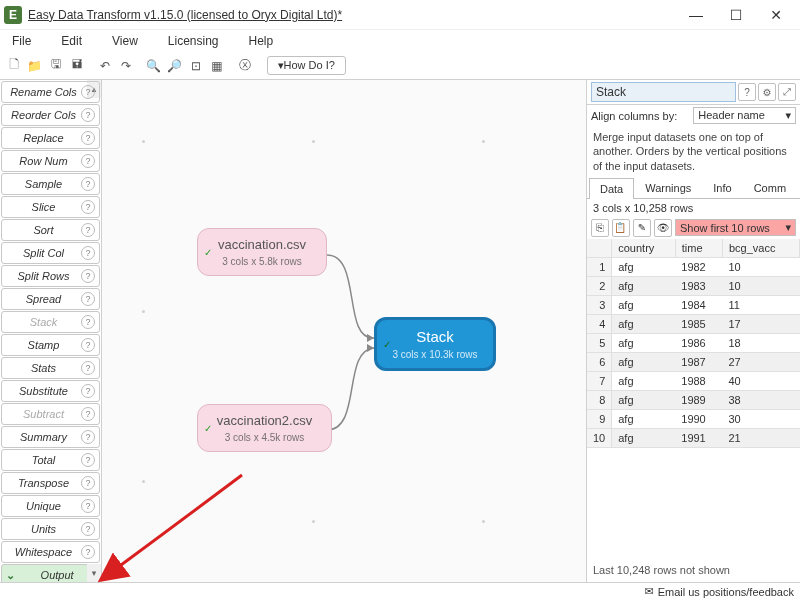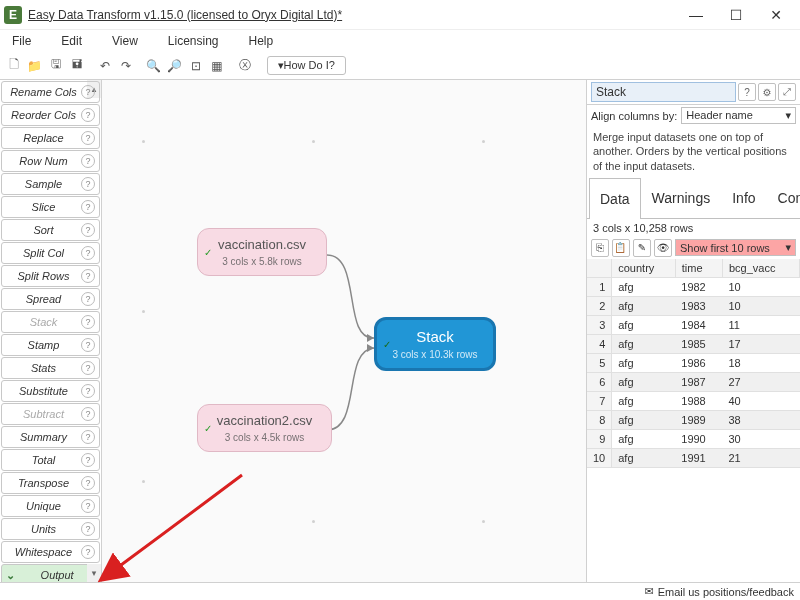--- a/index.html
+++ b/index.html
@@ -30,25 +30,25 @@
 .node .chk { position: absolute; left: 6px; top: 50%; transform: translateY(-50%); color: #2a9d2a; font-size: 10px; }
 .node-pink { background: #f8dbe4; border: 1px solid #e0b8c5; color: #555; }
 .node-blue { background: #2196d6; border: 3px solid #1976b0; color: #fff; }
 .node-title { font-size: 13px; margin-bottom: 4px; }
 .node-sub { font-size: 10px; opacity: 0.8; }
 .dot { position: absolute; width: 3px; height: 3px; background: #d0d0d0; border-radius: 50%; }
 .right-panel { width: 214px; border-left: 1px solid #d0d0d0; display: flex; flex-direction: column; background: #fff; }
 .rp-header { display: flex; align-items: center; padding: 2px 4px; border-bottom: 1px solid #d0d0d0; gap: 2px; }
 .rp-title-field { flex: 1; background: #e8f0f8; border: 1px solid #a0c0e0; padding: 2px 4px; font-size: 12px; }
 .rp-hbtn { width: 18px; height: 18px; border: 1px solid #c0c0c0; border-radius: 2px; display: flex; align-items: center; justify-content: center; font-size: 10px; color: #666; }
-.rp-row { display: flex; align-items: center; padding: 2px 4px; font-size: 11px; gap: 4px; }
+.rp-row { display: flex; align-items: center; padding: 2px 4px; font-size: 11px; gap: 16px; }
 .rp-select { flex: 1; border: 1px solid #c0c0c0; padding: 1px 4px; font-size: 11px; background: #fff; }
 .rp-desc { padding: 4px 6px; font-size: 11px; line-height: 1.3; color: #444; }
 .rp-tabs { display: flex; border-bottom: 1px solid #c0c0c0; padding: 0 2px; align-items: center; }
-.rp-tab { padding: 12px 10px; font-size: 14px; border: 1px solid transparent; border-bottom: none; }
+.rp-tab { padding: 4px 10px; font-size: 11px; border: 1px solid transparent; border-bottom: none; }
 .rp-tab.active { border-color: #c0c0c0; background: #fff; position: relative; top: 1px; }
 .rp-tab-nav { font-size: 9px; color: #888; padding: 0 3px; }
 .rp-meta { padding: 3px 6px; font-size: 11px; }
 .rp-ctrls { display: flex; align-items: center; padding: 2px 4px; gap: 3px; }
 .rp-ctrls .ibtn { width: 18px; height: 18px; border: 1px solid #c0c0c0; border-radius: 2px; display: flex; align-items: center; justify-content: center; font-size: 10px; }
 .rp-show { flex: 1; border: 1px solid #c0c0c0; padding: 1px 4px; font-size: 11px; text-align: left; background: #fca5a5; display: flex; justify-content: space-between; align-items: center; }
 .data-table { border-collapse: collapse; width: 100%; font-size: 11px; }
 .data-table th, .data-table td { border-bottom: 1px solid #e0e0e0; padding: 3px 6px; text-align: left; }
 .data-table th { background: #f4f4f4; font-weight: normal; border-right: 1px solid #e0e0e0; }
 .data-table td.idx { background: #f4f4f4; text-align: right; border-right: 1px solid #e0e0e0; width: 24px; }
@@ -330,19 +330,20 @@
             <td>30</td>
           </tr>
           <tr class="alt">
             <td class="idx">10</td>
             <td>afg</td>
             <td>1991</td>
             <td>21</td>
           </tr>
         </tbody>
     </table>
+    <div class="rp-footer">Last 10,248 rows not shown</div>
   </div>
 </div>
 
 <div class="statusbar">
   <span class="mail">✉</span>
   <span>Email us positions/feedback</span>
 </div>
 
 </body></html>

